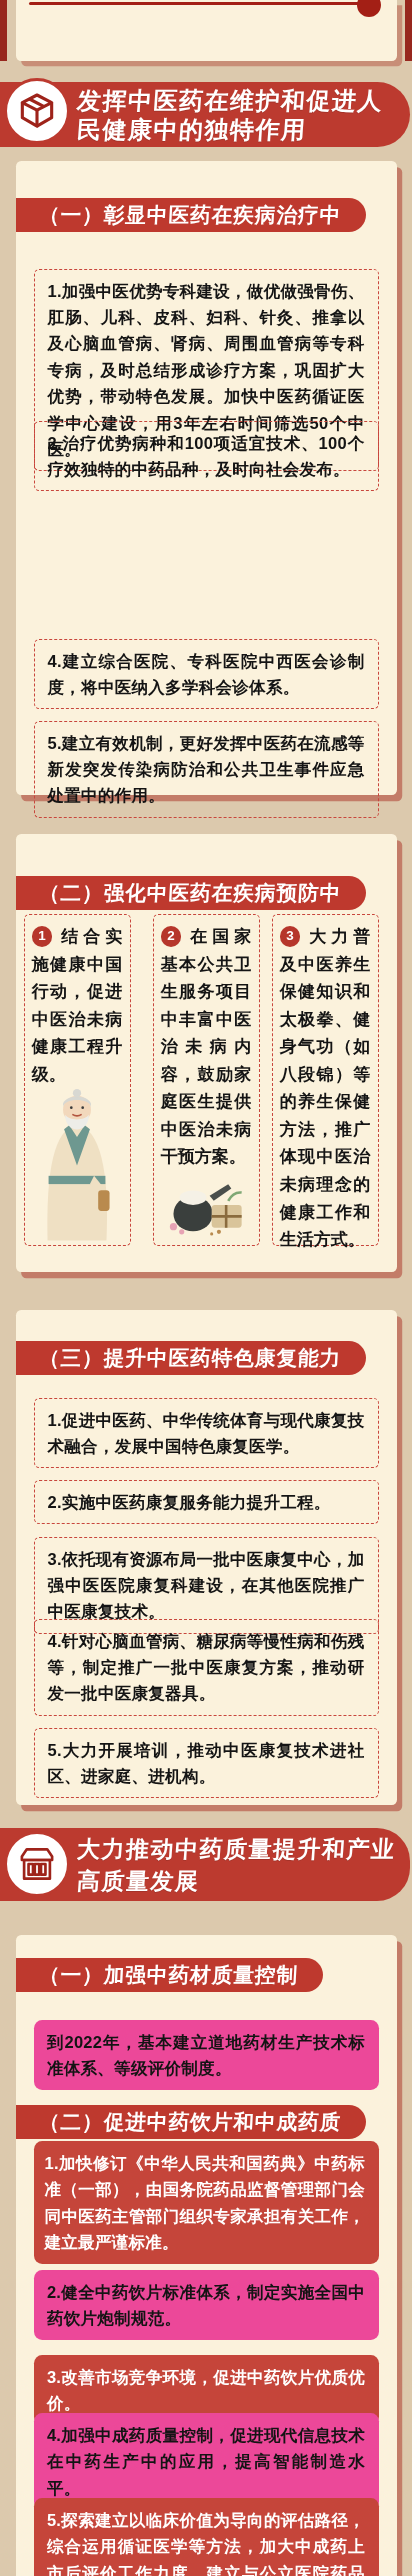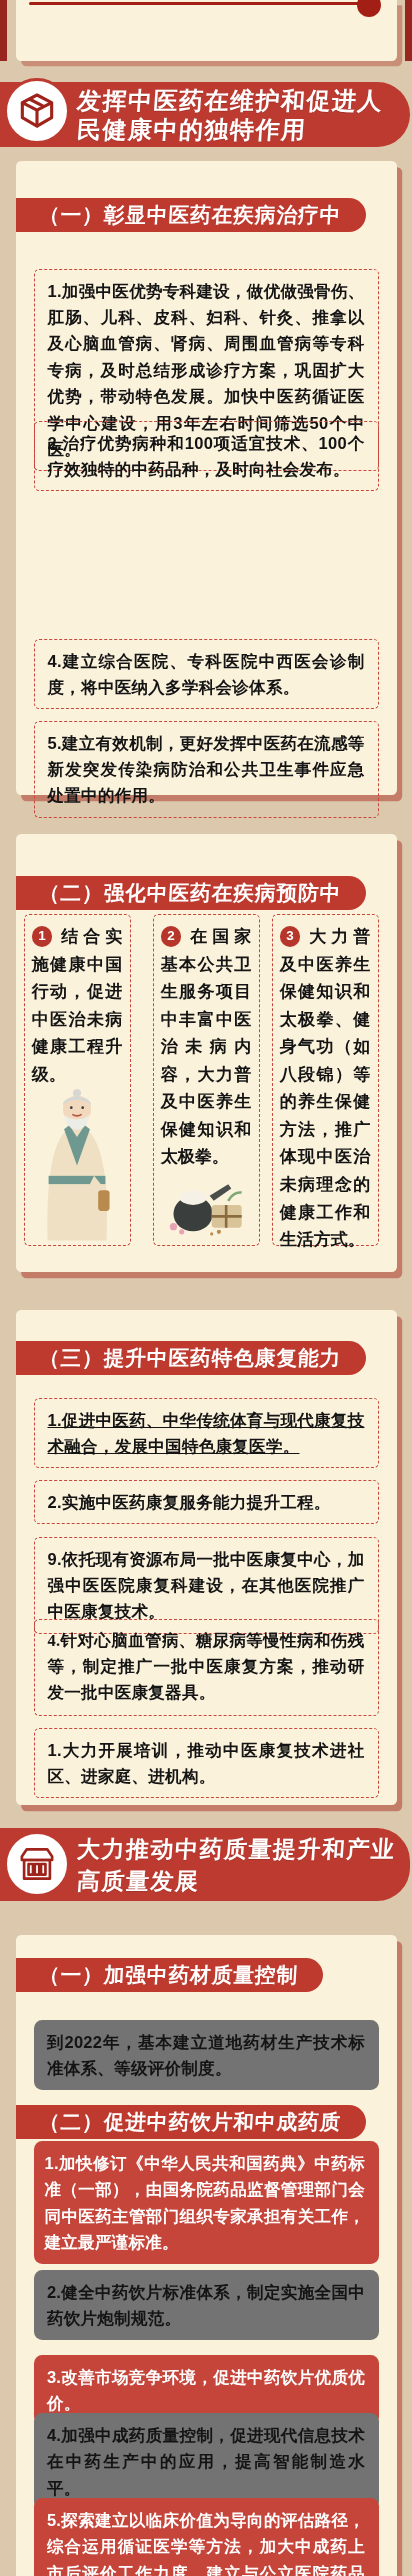--- a/index.html
+++ b/index.html
@@ -52,21 +52,21 @@
     padding:7.7px 13px;font-size:16.5px;line-height:1.6;font-weight:700;
     color:#141414;text-align:justify;letter-spacing:0.3px;
   }
   
   .solidbox{
     position:absolute;left:18px;width:345px;box-sizing:border-box;
     border-radius:8.2px;padding:8.8px 13.4px;font-size:16.5px;line-height:1.6;
     font-weight:700;text-align:justify;letter-spacing:0.3px;
   }
   .solidbox.red{background:#C5453A;color:#FFFFFF;}
-  .solidbox.tan{background:#737373;color:#141414;}
+  .solidbox.tan{background:#ec4899;color:#141414;}
   
   .colbox{
     position:absolute;top:80px;width:107px;height:332px;box-sizing:border-box;
     border:1.5px dashed #C8463C;border-radius:5.2px;padding:8.2px 7.2px;
     font-size:17px;line-height:1.62;font-weight:700;color:#141414;
     text-align:justify;display:flex;flex-direction:column;
   }
   .badge{
     display:inline-block;width:20.6px;height:20.6px;border-radius:50%;
     background:#B6362B;color:#fff;font-size:13.4px;font-weight:800;
@@ -132,21 +132,21 @@
           <circle cx="74" cy="38" r="2.6" fill="#3A3A3A"></circle>
           <circle cx="96" cy="38" r="2.6" fill="#3A3A3A"></circle>
           <path d="M118 170 L142 200 L132 212 L110 186 Z" fill="#EFE0C3"></path>
           <rect x="126" y="198" width="22" height="40" rx="6" fill="#B98A4E"></rect>
         </g>
       </svg>
     </div>
   </div>
 
   <div class="colbox" style="left:137px;">
-    <div><span class="badge">2</span><span>在国家基本公共卫生服务项目中丰富中医治未病内容，大力普及中医养生保健知识和太极拳。</span></div>
+    <div><span class="badge">2</span><span>在国家基本公共卫生服务项目中丰富中医治未病内容，鼓励家庭医生提供中医治未病干预方案。</span></div>
     <div class="col-illus">
       <svg width="88" height="62" viewBox="0 0 170 120">
         <g>
           <ellipse cx="60" cy="75" rx="38" ry="34" fill="#3A3F3D"></ellipse>
           <ellipse cx="60" cy="44" rx="26" ry="14" fill="#F5F1E6"></ellipse>
           <path d="M92 40 L128 18 L134 26 L100 50 Z" fill="#4A4F4C"></path>
           <rect x="96" y="58" width="58" height="44" rx="6" fill="#D9C49A"></rect>
           <path d="M96 80 H154 M124 58 V102" stroke="#8A6B3E" stroke-width="5"></path>
           <circle cx="22" cy="100" r="7" fill="#E7A3B4"></circle>
           <circle cx="38" cy="110" r="5" fill="#E7A3B4"></circle>
@@ -160,25 +160,25 @@
 
   <div class="colbox" style="left:256px;">
     <div><span class="badge">3</span><span>大力普及中医养生保健知识和太极拳、健身气功（如八段锦）等的养生保健方法，推广体现中医治未病理念的健康工作和生活方式。</span></div>
   </div>
 </div>
 
 <div class="card" style="top:1310px;height:495px;">
   <div class="pill" style="top:31px;">
     <span>（三）提升中医药特色康复能力</span>
   </div>
-  <div class="dashbox" style="top:88px;text-decoration:underline;">1.促进中医药、中华传统体育与现代康复技术融合，发展中国特色康复医学。</div>
+  <div class="dashbox" style="top:88px;">1.促进中医药、中华传统体育与现代康复技术融合，发展中国特色康复医学。</div>
   <div class="dashbox" style="top:170px;">2.实施中医药康复服务能力提升工程。</div>
-  <div class="dashbox" style="top:227px;">9.依托现有资源布局一批中医康复中心，加强中医医院康复科建设，在其他医院推广中医康复技术。</div>
-  <div class="dashbox" style="top:309px;font-family:Liberation Serif, serif;">4.针对心脑血管病、糖尿病等慢性病和伤残等，制定推广一批中医康复方案，推动研发一批中医康复器具。</div>
-  <div class="dashbox" style="top:418px;">1.大力开展培训，推动中医康复技术进社区、进家庭、进机构。</div>
+  <div class="dashbox" style="top:227px;">3.依托现有资源布局一批中医康复中心，加强中医医院康复科建设，在其他医院推广中医康复技术。</div>
+  <div class="dashbox" style="top:309px;">4.针对心脑血管病、糖尿病等慢性病和伤残等，制定推广一批中医康复方案，推动研发一批中医康复器具。</div>
+  <div class="dashbox" style="top:418px;">5.大力开展培训，推动中医康复技术进社区、进家庭、进机构。</div>
 </div>
 
 <div class="banner banner2" style="top:1828px;height:73px;">
   <div class="t">大力推动中药质量提升和产业</div>
   <div class="t">高质量发展</div>
 </div>
 <div class="banner-circle" style="left:4.1px;top:1831px;">
   <svg width="40" height="40" viewBox="0 0 90 90">
     <g fill="none" stroke="#9E231A" stroke-width="6" stroke-linejoin="round">
       <path d="M22 12 H68 L79 28 V36 H11 V28 Z"></path>

